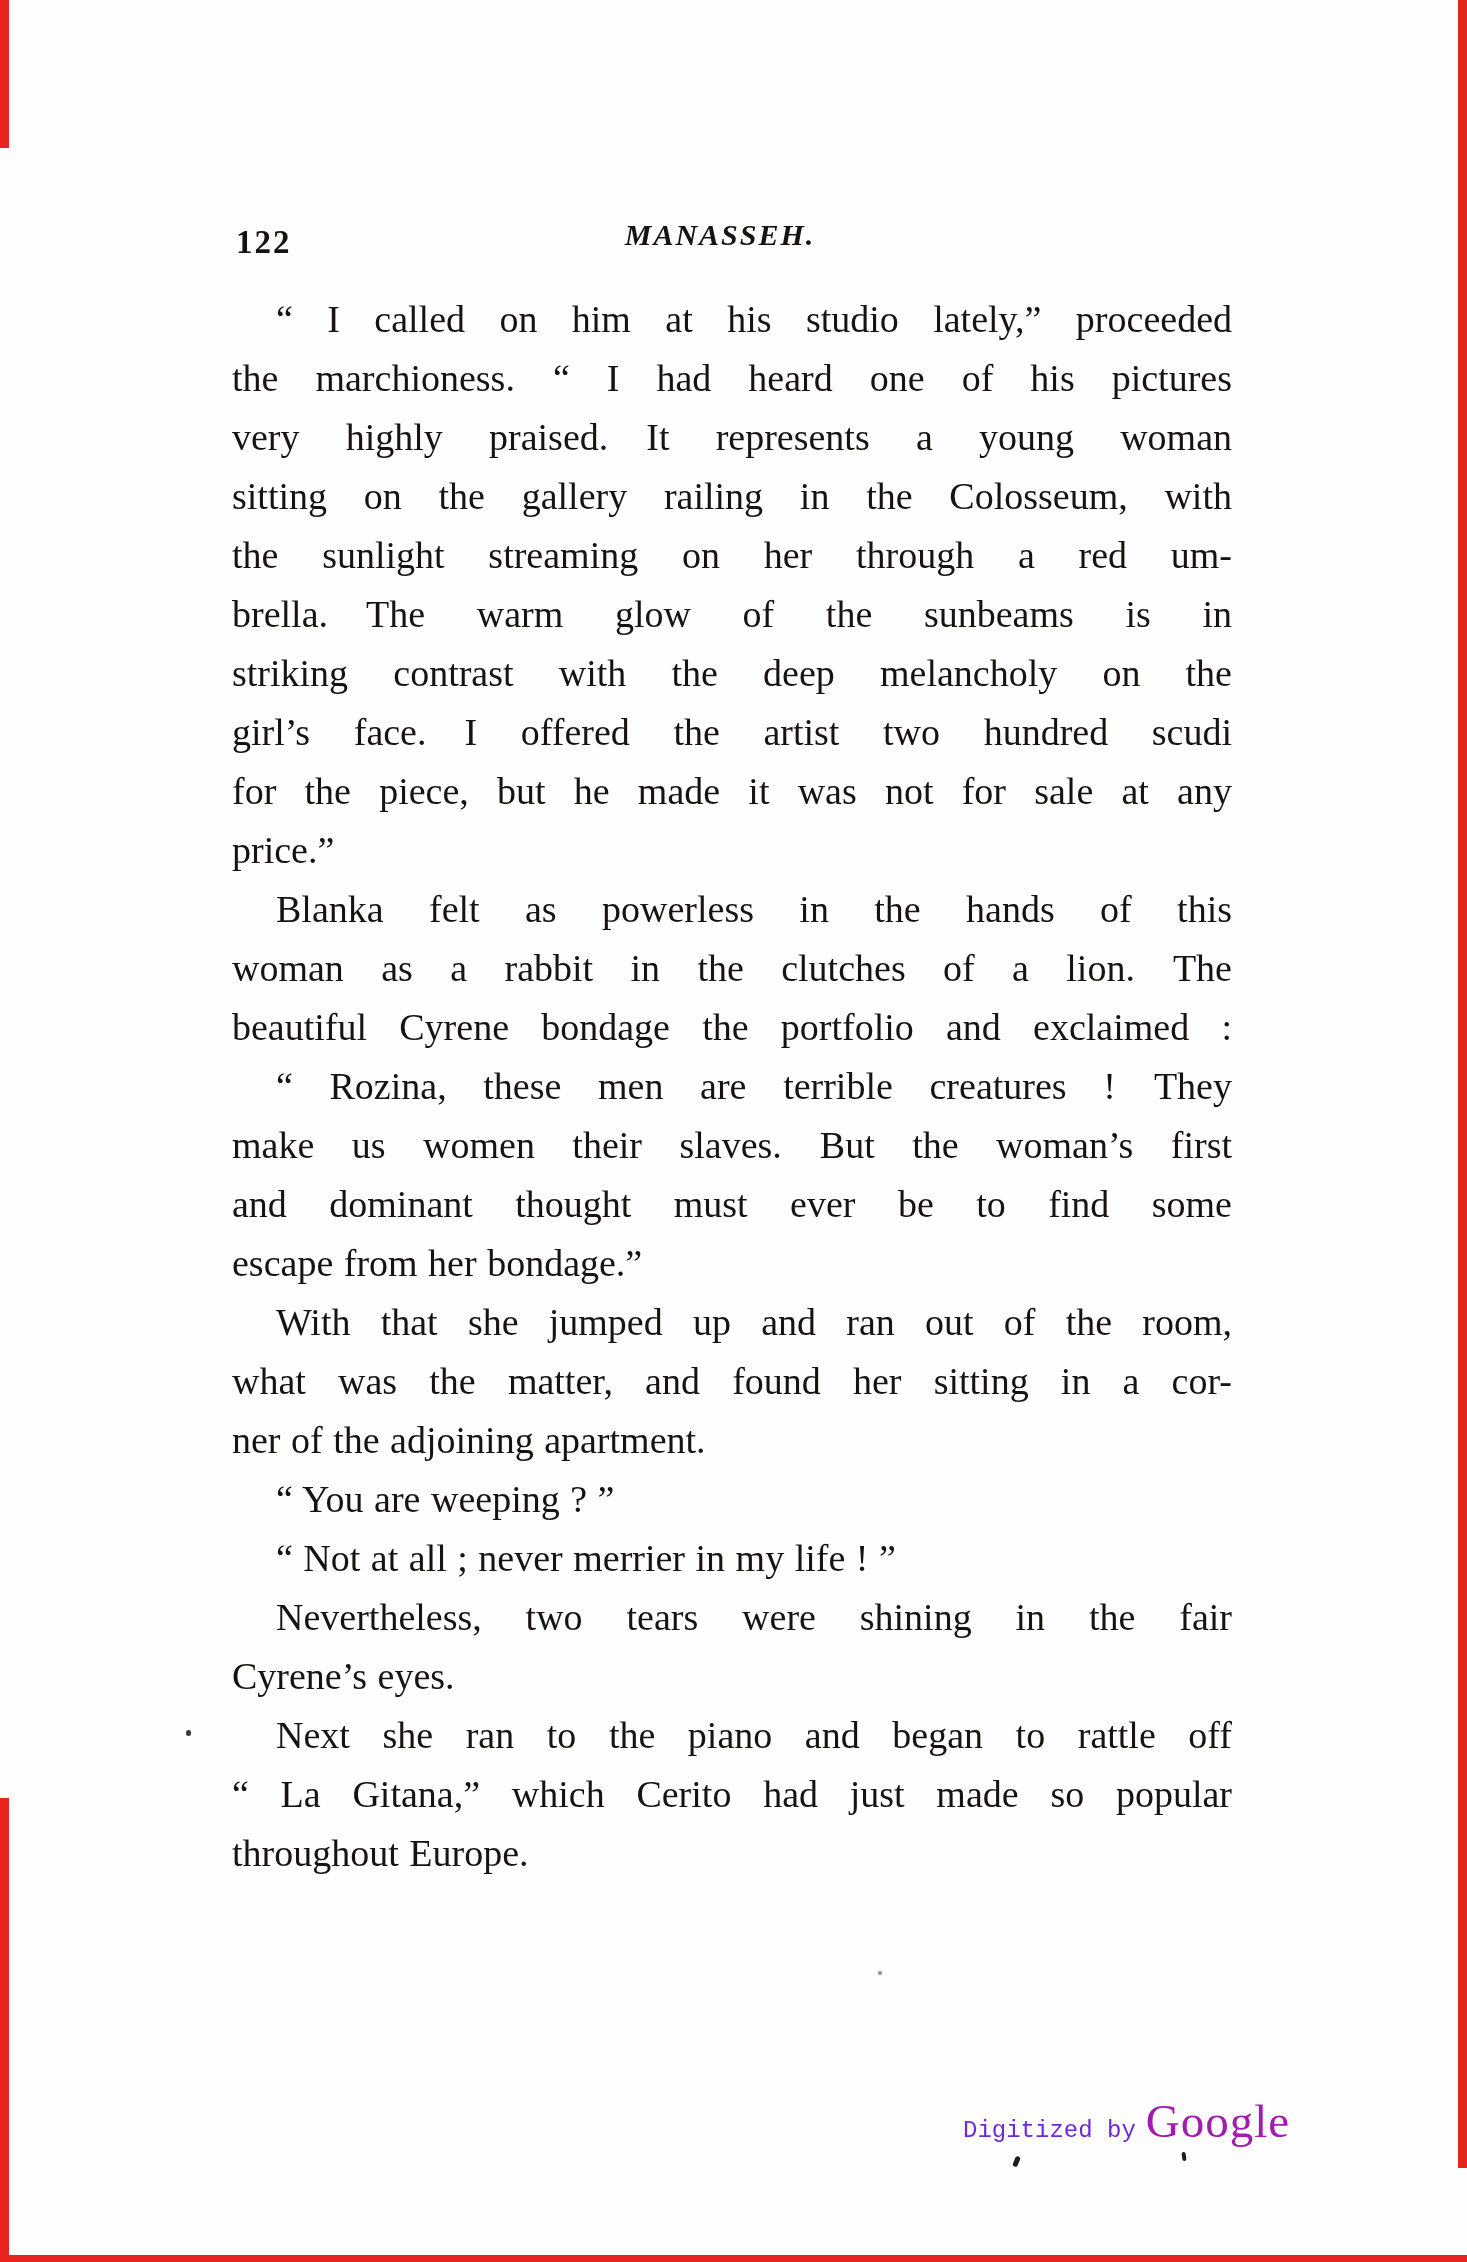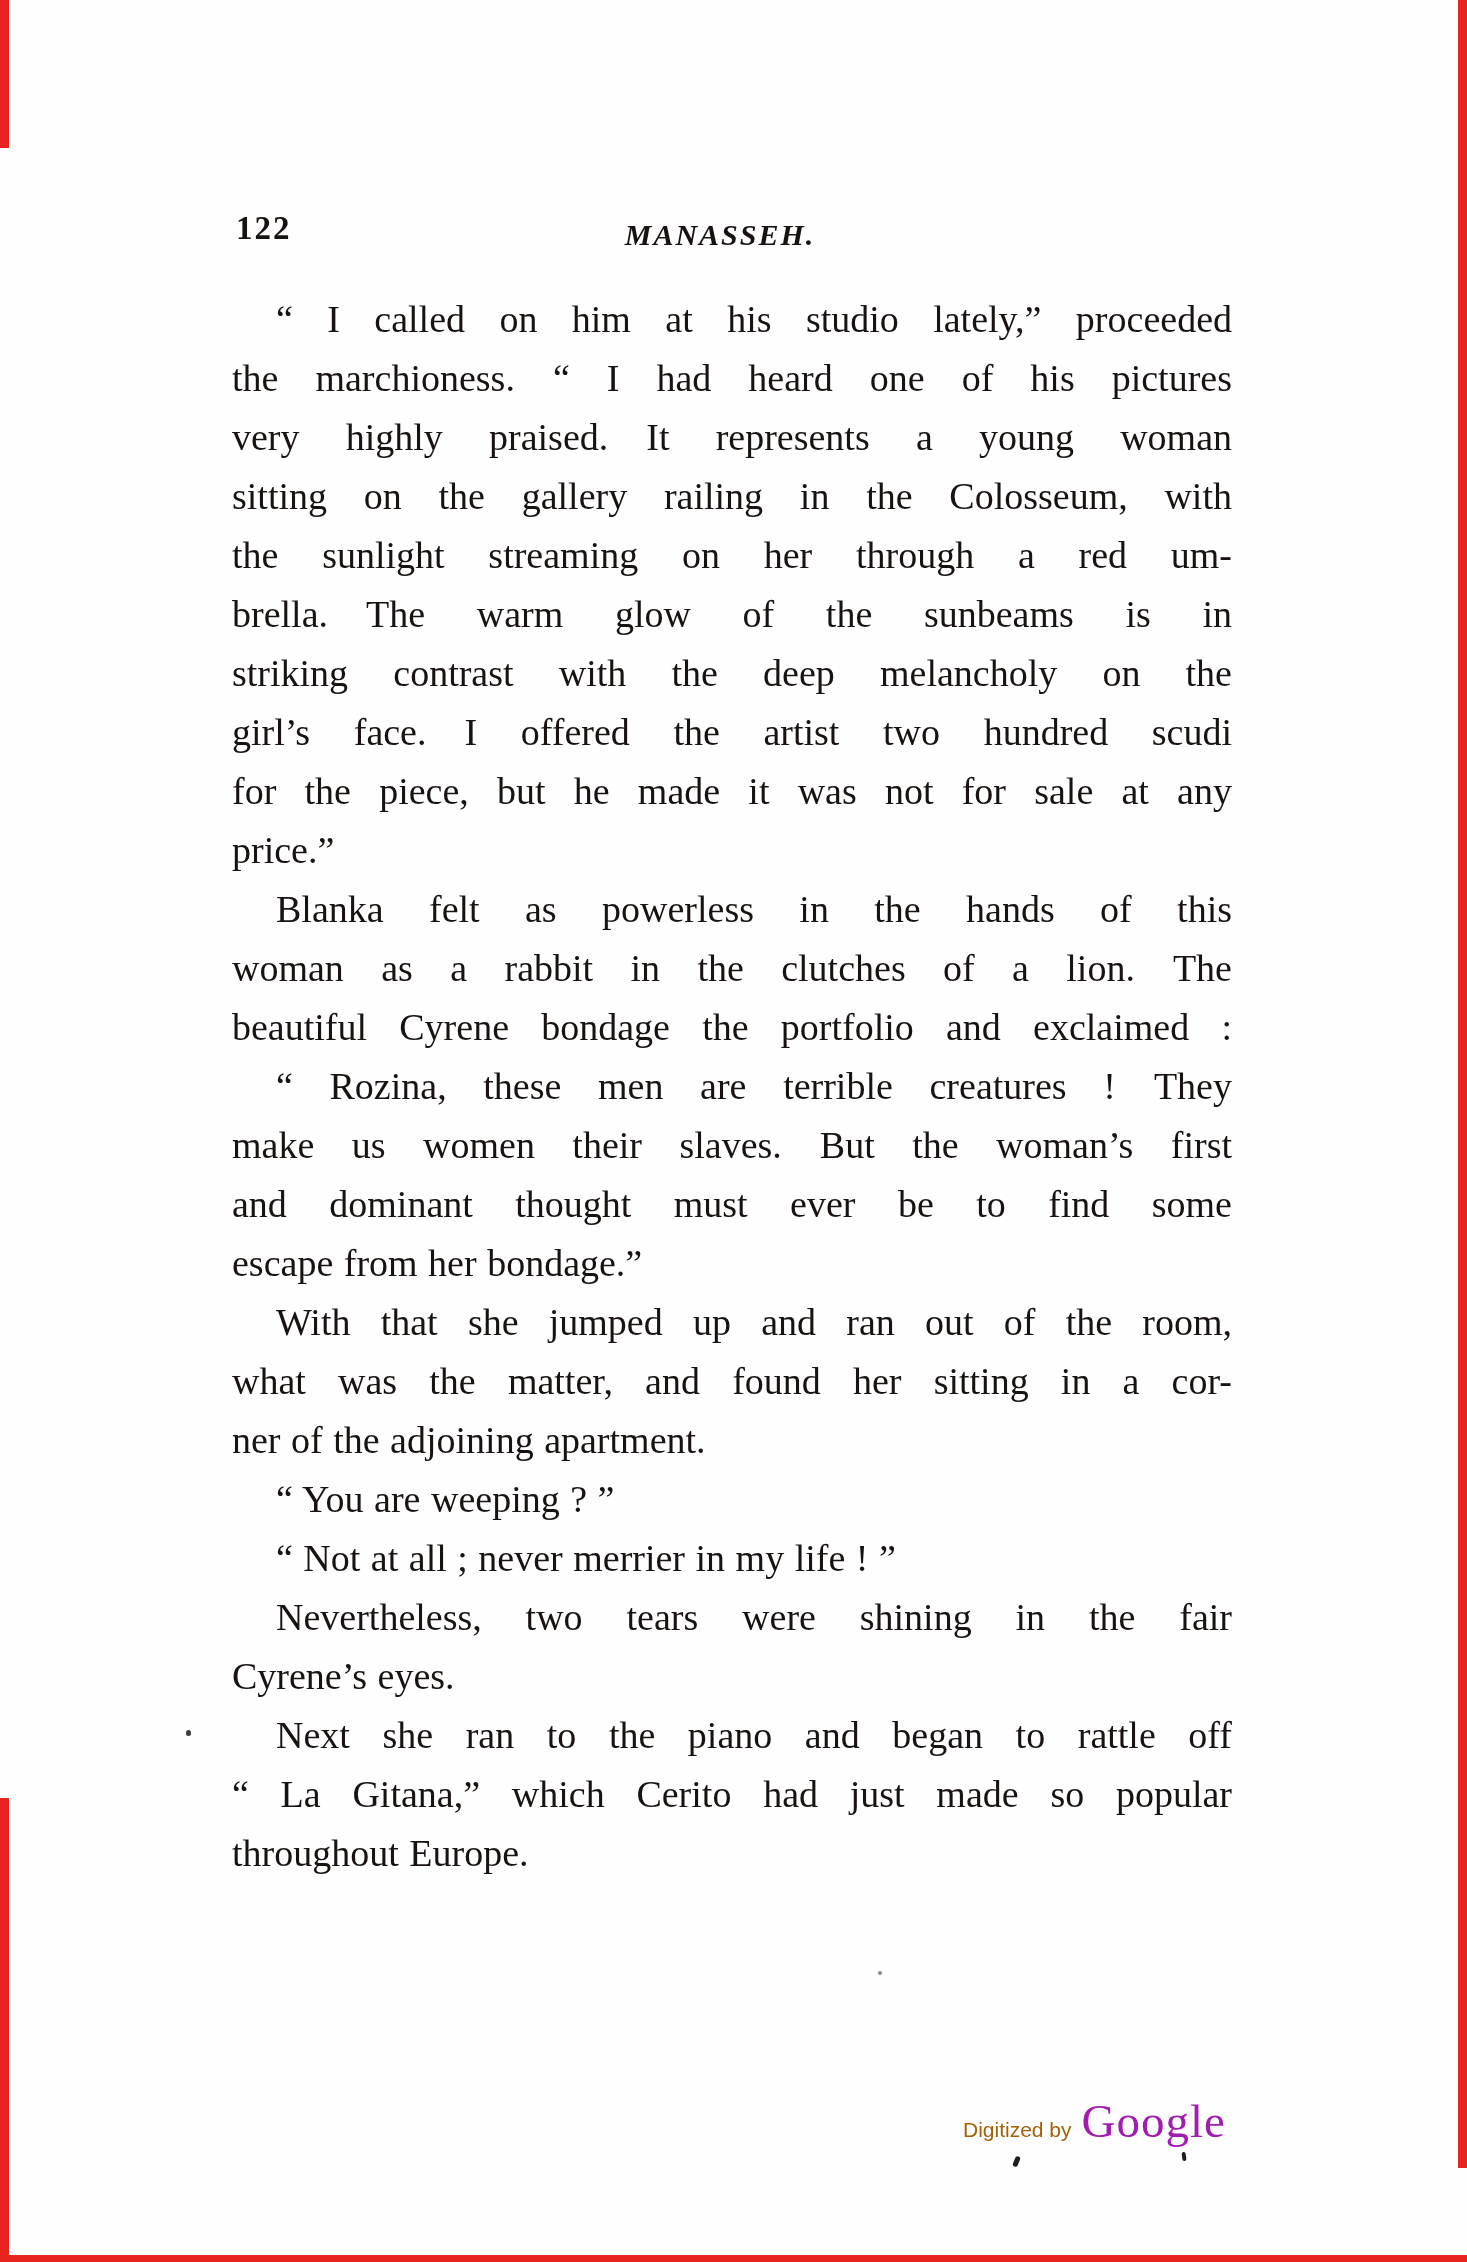--- a/index.html
+++ b/index.html
@@ -3,21 +3,21 @@
 <meta charset="utf-8">
 <style>
   html,body{margin:0;padding:0;}
   body{
     width:1467px;height:2262px;position:relative;overflow:hidden;
     background:#fefefe;
     font-family:"Liberation Serif", serif;
     color:#181310;
   }
   .page-number{
-    position:absolute;left:236px;top:210px;
+    position:absolute;left:236px;top:224px;
     font-size:33px;font-weight:700;letter-spacing:2px;
   }
   .running-title{
     position:absolute;left:610px;top:218px;width:220px;text-align:center;
     font-size:30px;font-style:italic;font-weight:700;letter-spacing:2px;
   }
   .textblock{
     position:absolute;left:232px;top:290px;width:1000px;
     font-size:38px;line-height:59px;
     word-spacing:1px;
@@ -25,22 +25,22 @@
   .ln{
     text-align:justify;text-align-last:justify;
   }
   .ln.left{text-align:left;text-align-last:left;}
   .ln.indent{text-indent:44px;text-align:right;}
   .footer{
     position:absolute;left:963px;top:2094px;
     display:flex;align-items:baseline;gap:10px;
   }
   .digitized{
-    font-family:Liberation Sans, sans-serif;
-    font-size:21px;color:#a16207;
+    font-family:Liberation Mono, monospace;
+    font-size:24px;color:#6d28d9;
   }
   .google{
     font-family:"Liberation Serif", serif;
     font-size:47px;color:#a21caf;letter-spacing:1px;
   }
   .edge{position:absolute;}
   .speck{position:absolute;}
 </style>
 </head>
 <body style="color: rgb(24, 19, 16); background: rgb(254, 254, 254);">

